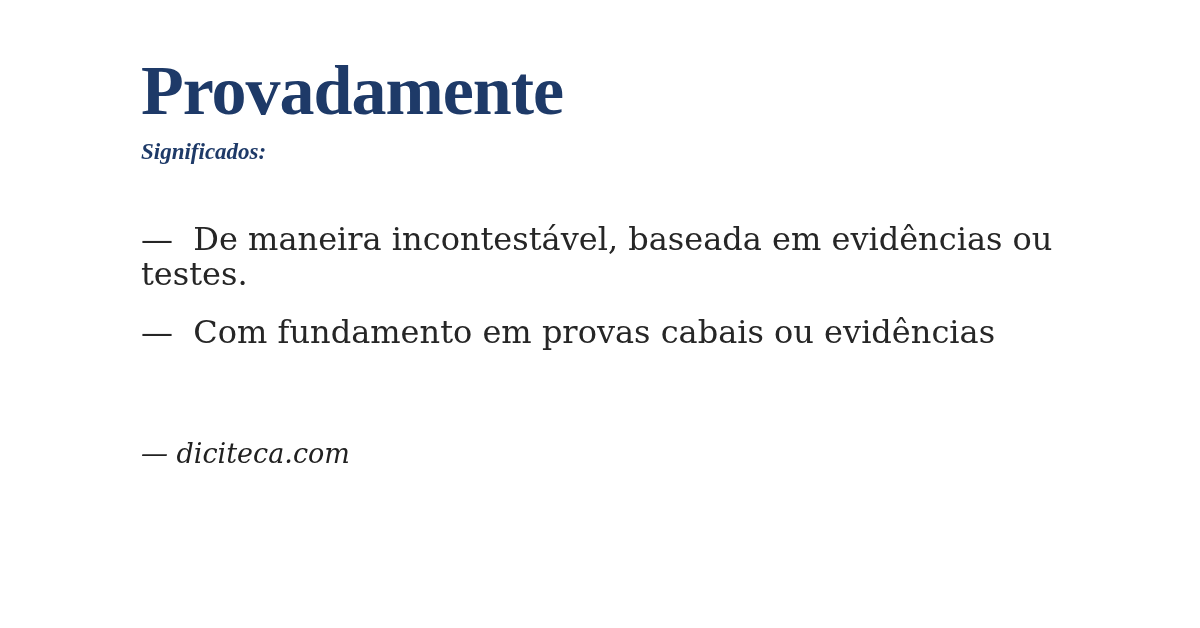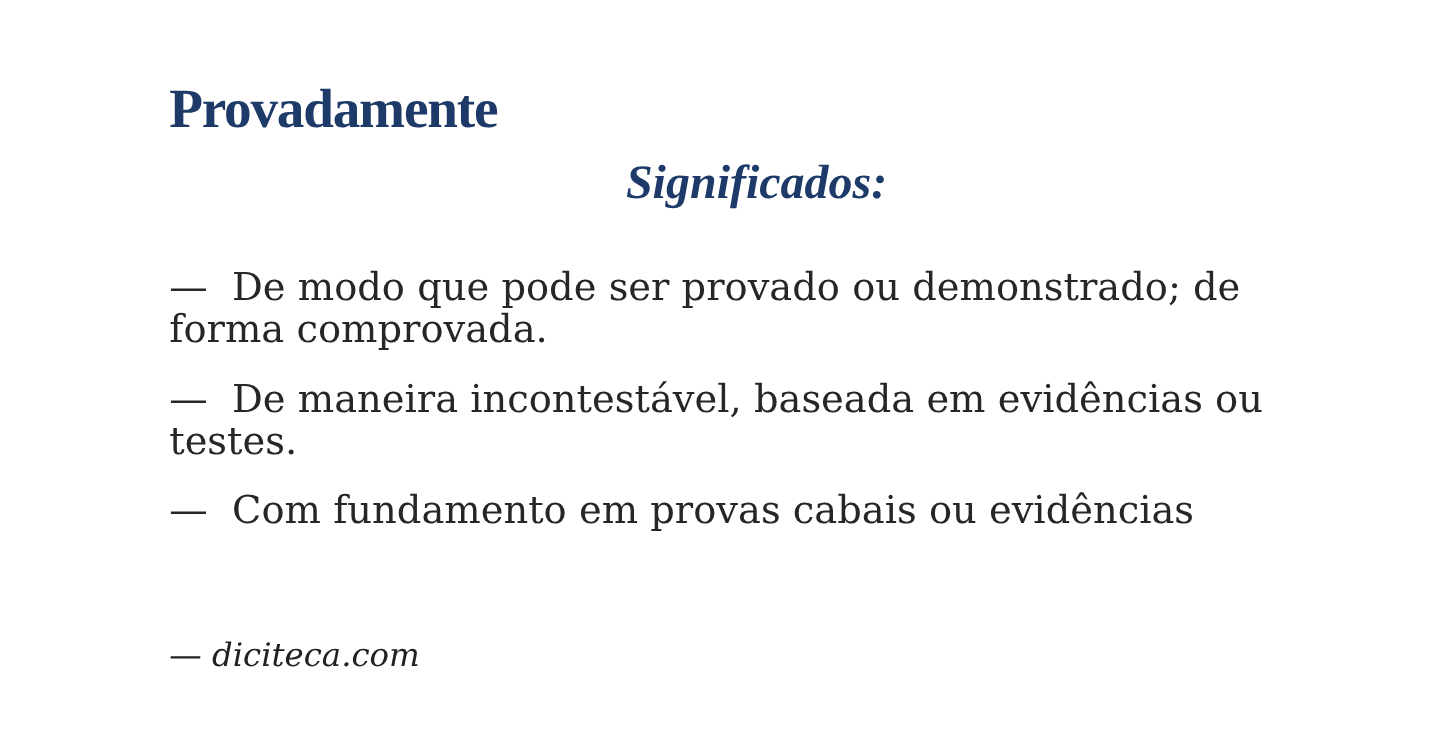--- a/index.html
+++ b/index.html
@@ -12,34 +12,33 @@
   }
   .card {
     width: 1200px;
     height: 628px;
     background: #ffffff;
     padding: 56px 80px 0 141px;
   }
   .title {
     font-family: "Liberation Serif", serif;
     font-weight: 700;
-    font-size: 46px;
+    font-size: 70px;
     line-height: 70px;
     letter-spacing: -1px;
     color: #1e3a68;
   }
   .subtitle {
     margin-top: 8px;
     font-family: "Liberation Serif", serif;
     font-weight: 700;
     font-style: italic;
-    font-size: 40px;
+    font-size: 23px;
     line-height: 36px;
     color: #1e3a68;
-    text-align: center;
   }
   .definitions {
     margin-top: 52px;
     max-width: 940px;
   }
   .definition {
     margin-bottom: 23px;
     font-family: "DejaVu Serif", serif;
     font-size: 32px;
     line-height: 35px;
@@ -61,24 +60,20 @@
 <body>
 
 <div class="card">
 
   <h1 class="title">Provadamente</h1>
 
   <div class="subtitle">Significados:</div>
 
   <div class="definitions">
 
-    <p class="definition">
-      <span class="definition-line">—  De modo que pode ser provado ou demonstrado; de</span><br>
-      <span class="definition-line">forma comprovada.</span>
-    </p>
 
     <p class="definition">
       <span class="definition-line">—  De maneira incontestável, baseada em evidências ou</span><br>
       <span class="definition-line">testes.</span>
     </p>
 
     <p class="definition">
       <span class="definition-line">—  Com fundamento em provas cabais ou evidências</span><br>
     </p>
 

